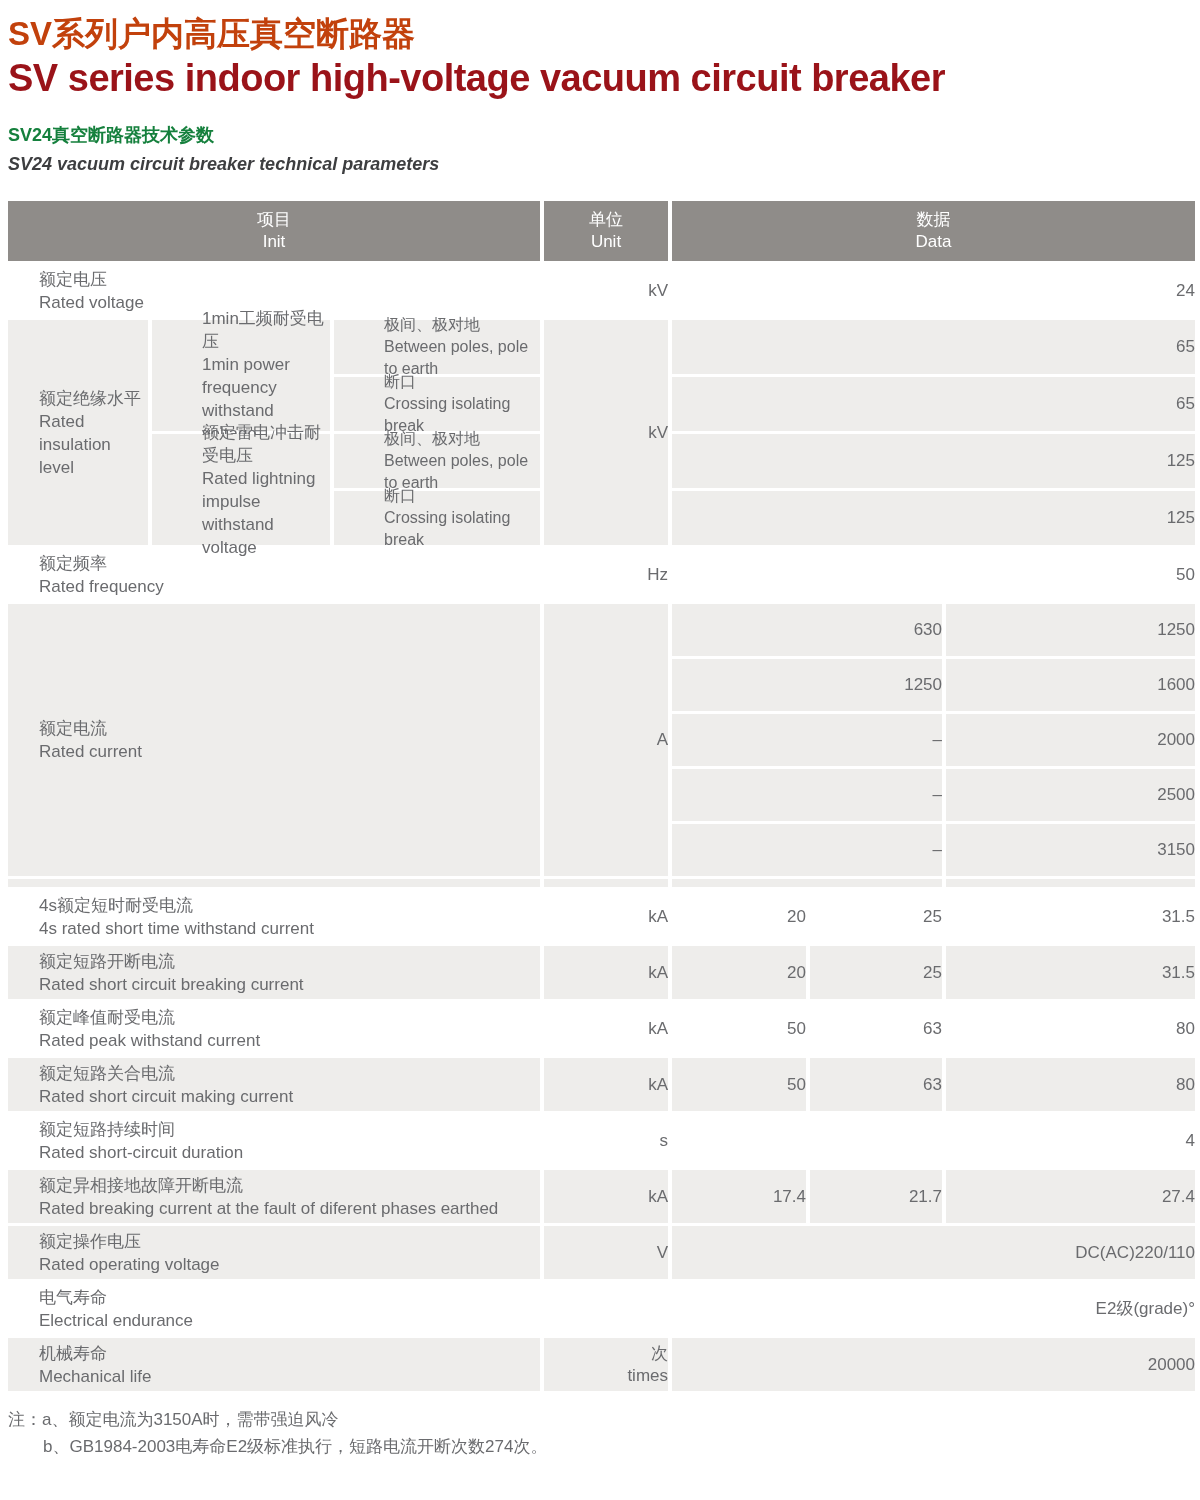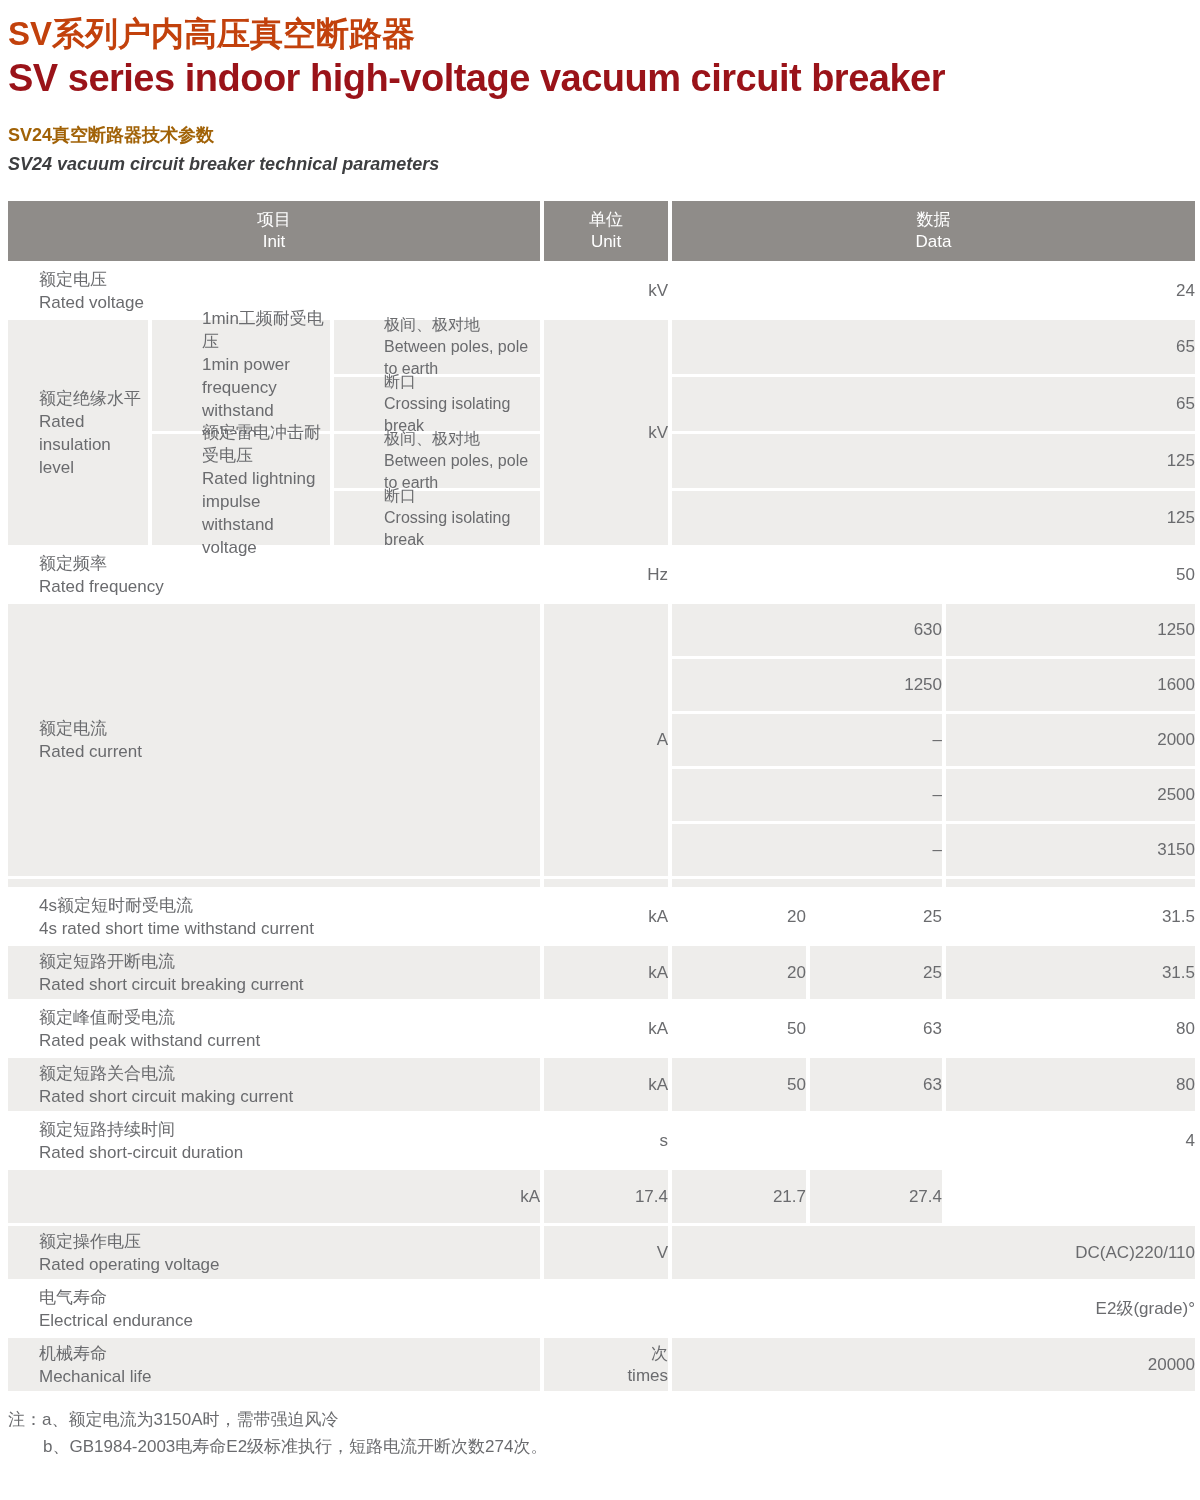--- a/index.html
+++ b/index.html
@@ -4,21 +4,21 @@
 <style>
   html,body{margin:0;padding:0;}
   body{
     width:1200px;height:1500px;overflow:hidden;background:#ffffff;
     font-family:"Liberation Sans","DejaVu Sans",sans-serif;
     color:#6a6b6e;
   }
   .page{padding:10px 5px 0 8px;}
   .title-cn{color:#c2410c;font-size:33px;font-weight:bold;line-height:40px;margin:4px 0 0 0;}
   .title-en{color:#9a1319;font-size:38px;font-weight:bold;line-height:44px;margin:2px 0 0 0;letter-spacing:-0.5px;}
-  .subtitle-cn{color:#a16207;font-size:18px;font-weight:bold;line-height:22px;margin-top:24px;}
+  .subtitle-cn{color:#15803d;font-size:18px;font-weight:bold;line-height:22px;margin-top:24px;}
   .subtitle-en{color:#3d3e40;font-size:18px;font-weight:bold;line-height:22px;margin-top:7px;font-style:italic;}
 
   .spec-table{width:1187px;margin-top:26px;}
   .row{display:grid;column-gap:4px;margin-top:3px;}
   .r-header{grid-template-columns:532px 124px 523px;height:60px;margin-top:0;}
   .r3{grid-template-columns:532px 124px 523px;grid-auto-rows:minmax(53px,auto);}
   .r5{grid-template-columns:532px 124px 134px 132px 249px;grid-auto-rows:minmax(53px,auto);}
   .r-ins{grid-template-columns:140px 178px 206px 124px 523px;grid-auto-rows:54px;row-gap:3px;}
   .r-cur{grid-template-columns:532px 124px 270px 249px;grid-auto-rows:52px;row-gap:3px;}
   .r-sliver{grid-template-columns:532px 124px 270px 249px;grid-auto-rows:8px;}
@@ -267,20 +267,24 @@
       </div>
       <div class="cell c-center">
           <span class="val">s</span>
         </div>
       <div class="cell c-center">
           <span class="val">4</span>
         </div>
     </div>
 
     <div class="row r5">
+      <div class="cell c-left bg-g">
+        <span class="cn">额定异相接地故障开断电流</span>
+        <span class="en">Rated breaking current at the fault of diferent phases earthed</span>
+      </div>
       <div class="cell c-center bg-g">
           <span class="val">kA</span>
         </div>
       <div class="cell c-center bg-g">
           <span class="val">17.4</span>
         </div>
       <div class="cell c-center bg-g">
           <span class="val">21.7</span>
         </div>
       <div class="cell c-center bg-g">

